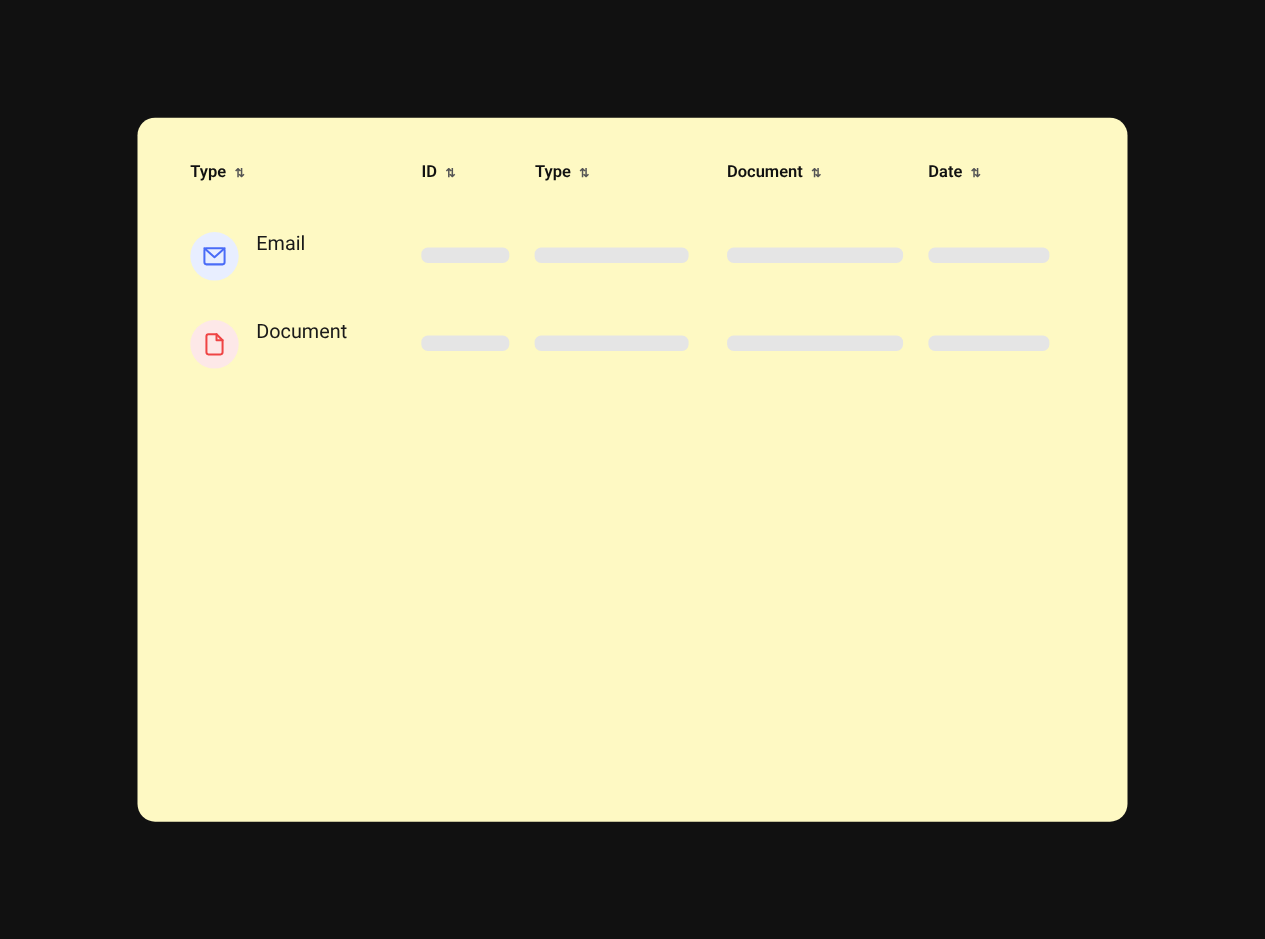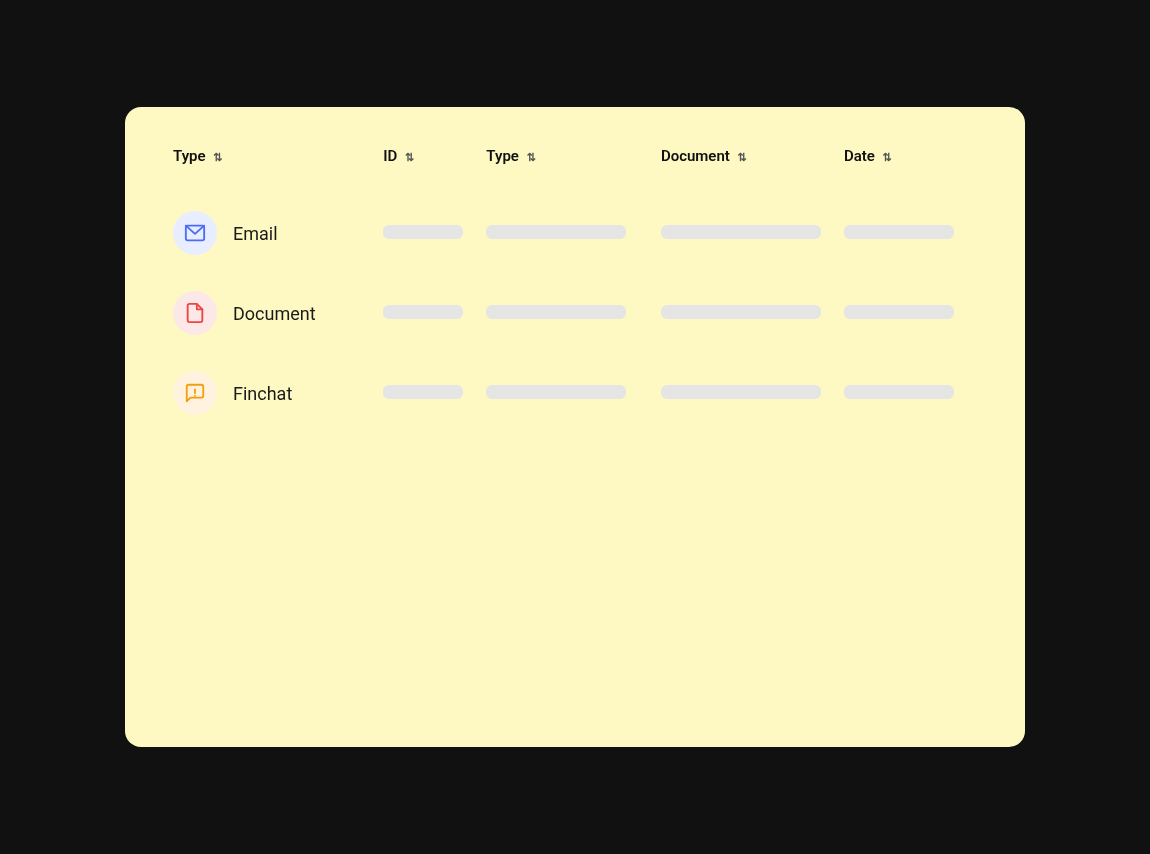--- a/index.html
+++ b/index.html
@@ -53,21 +53,21 @@
       vertical-align: middle;
     }
 
     .table tbody tr td {
       padding: 18px 0;
       vertical-align: middle;
     }
 
     .type-cell {
       display: flex;
-      align-items: center;
+      align-items: flex-start;
       gap: 16px;
     }
 
     .type-icon {
       width: 44px;
       height: 44px;
       border-radius: 50%;
       display: flex;
       align-items: center;
       justify-content: center;
@@ -176,41 +176,15 @@
       <td>
         <span class="skeleton sk-medium"></span>
       </td>
       <td>
         <span class="skeleton sk-long"></span>
       </td>
       <td>
         <span class="skeleton sk-date"></span>
       </td>
     </tr>
-        <tr>
-      <td>
-        <div class="type-cell">
-          <div class="type-icon icon-finchat">
-            <svg viewBox="0 0 24 24" fill="none" stroke="#f59e0b" stroke-width="2" stroke-linecap="round" stroke-linejoin="round">
-      <path d="M21 15a2 2 0 0 1-2 2H7l-4 4V5a2 2 0 0 1 2-2h14a2 2 0 0 1 2 2z"></path>
-      <line x1="12" y1="8" x2="12" y2="12"></line>
-      <line x1="12" y1="15" x2="12.01" y2="15"></line>
-    </svg>
-          </div>
-          <span class="type-label">Finchat</span>
-        </div>
-      </td>
-      <td>
-        <span class="skeleton sk-short"></span>
-      </td>
-      <td>
-        <span class="skeleton sk-medium"></span>
-      </td>
-      <td>
-        <span class="skeleton sk-long"></span>
-      </td>
-      <td>
-        <span class="skeleton sk-date"></span>
-      </td>
-    </tr>
       </tbody>
   </table>
 </div>
 
 </body></html>

